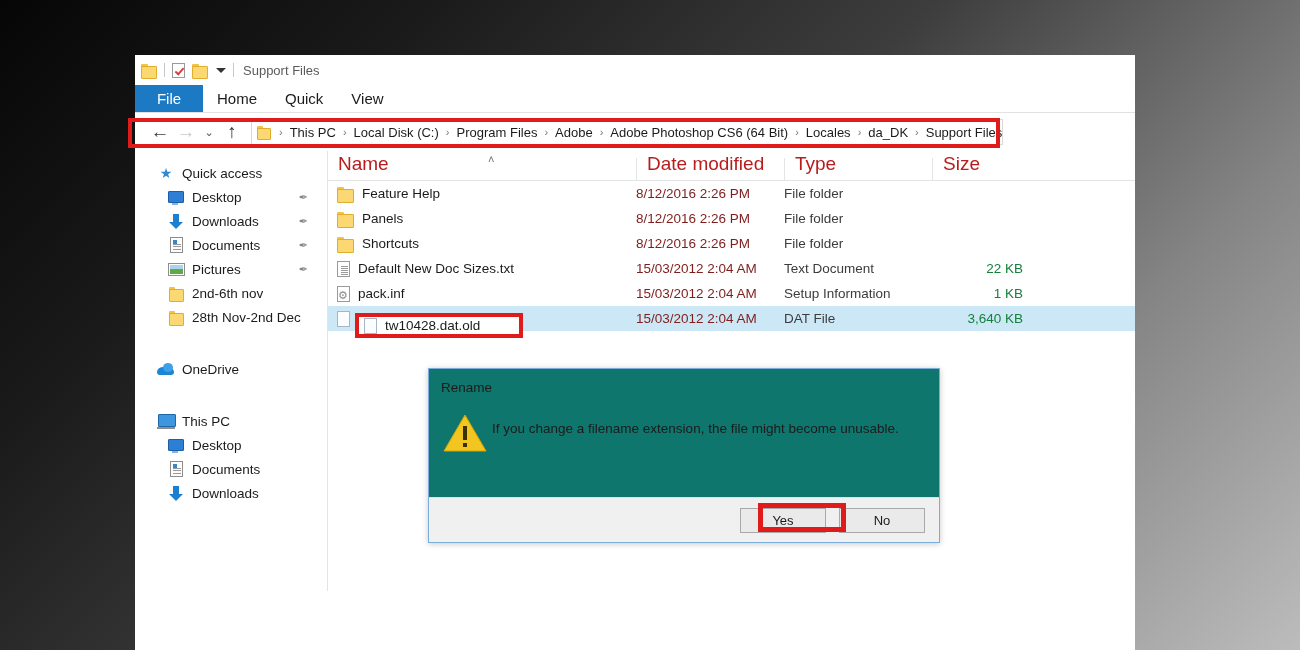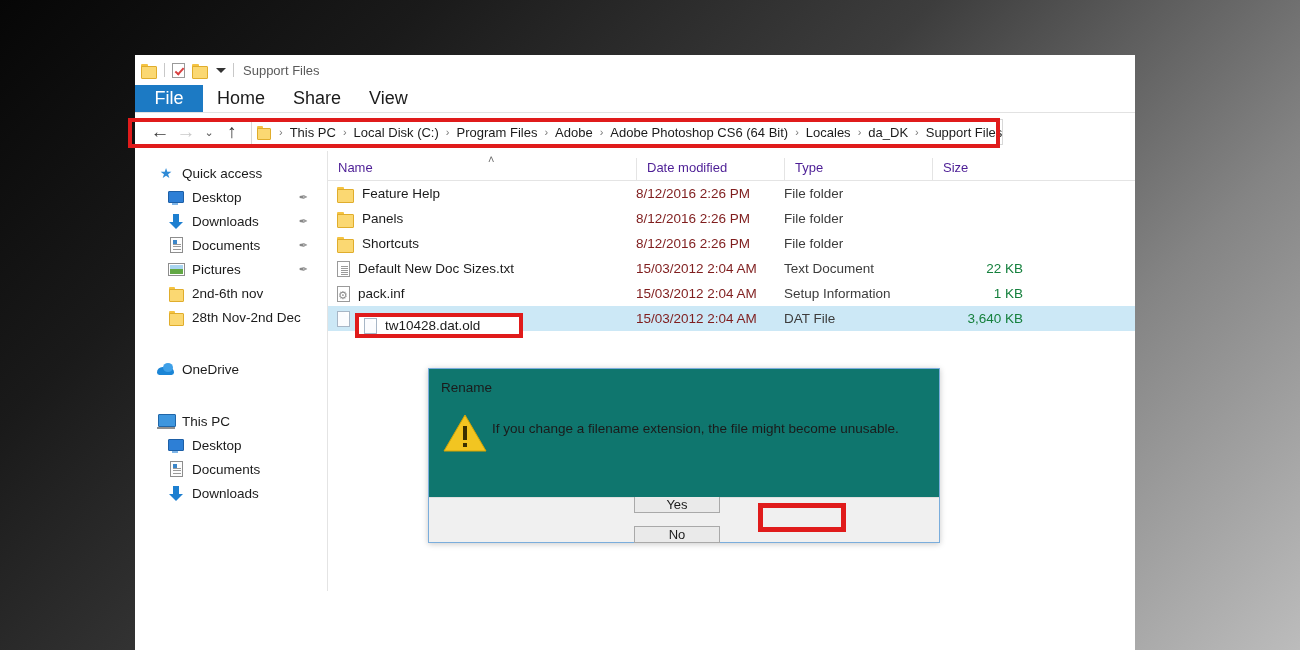--- a/index.html
+++ b/index.html
@@ -74,21 +74,21 @@
 
   
   #ribbon-tabs {
     height: 27px;
     display: flex;
     align-items: stretch;
     background: #ffffff;
   }
   .ribbon-tab {
     display: flex; align-items: center; justify-content: center;
-    font-size: 18px; color: #1b1b1b;
+    font-size: 15px; color: #1b1b1b;
     padding: 0 14px;
     min-width: 54px;
   }
   .ribbon-tab.file-tab {
     background: #1c7ac4;
     color: #ffffff;
     min-width: 68px;
   }
   #ribbon-underline {
     height: 1px; background: #e2e2e2;
@@ -287,22 +287,22 @@
     font-size: 11px; color: #6a6a6a;
   }
   #list-header {
     height: 30px;
     display: flex;
     align-items: flex-end;
     border-bottom: 1px solid #e4e4e4;
     position: relative;
   }
   .col-head {
-    font-size: 13px;
-    color: #4c1d95;
+    font-size: 19px;
+    color: #b91c1c;
     padding-bottom: 5px;
     padding-left: 10px;
     border-left: 1px solid #e4e4e4;
     height: 22px;
     display: flex; align-items: flex-end;
   }
   .col-head:first-child { border-left: none; }
   .col-name { width: 308px; }
   .col-date { width: 148px; }
   .col-type { width: 148px; }
@@ -405,21 +405,20 @@
   .dlg-line {
     font-size: 13.5px; color: #1b1b1b;
     line-height: 30px;
   }
   #dlg-buttons {
     height: 46px;
     display: flex; align-items: center; justify-content: flex-end;
     padding-right: 14px;
     gap: 13px;
     border-top: 1px solid #dfdfdf;
-    flex-direction: column;
   }
   .dlg-btn {
     width: 86px; height: 25px;
     background: #eaeaea;
     border: 1px solid #a9a9a9;
     font-size: 13px; color: #1b1b1b;
     display: flex; align-items: center; justify-content: center;
     font-family: "Liberation Sans", sans-serif;
   }
   #yes-highlight {
@@ -442,21 +441,21 @@
     <div class="qa-prop"></div>
     <div class="qa-folder"></div>
     <div class="qa-caret"></div>
     <div class="qa-sep"></div>
     <div id="window-title">Support Files</div>
   </div>
 
   <div id="ribbon-tabs">
     <div class="ribbon-tab file-tab">File</div>
     <div class="ribbon-tab">Home</div>
-    <div class="ribbon-tab">Share</div>
+    <div class="ribbon-tab">Quick</div>
     <div class="ribbon-tab">View</div>
   </div>
   <div id="ribbon-underline"></div>
 
   <div id="address-row">
     <div class="nav-btn">←</div>
     <div class="nav-btn disabled">→</div>
     <div class="nav-btn small">⌄</div>
     <div class="nav-btn">↑</div>
     <div id="crumb-wrap">

